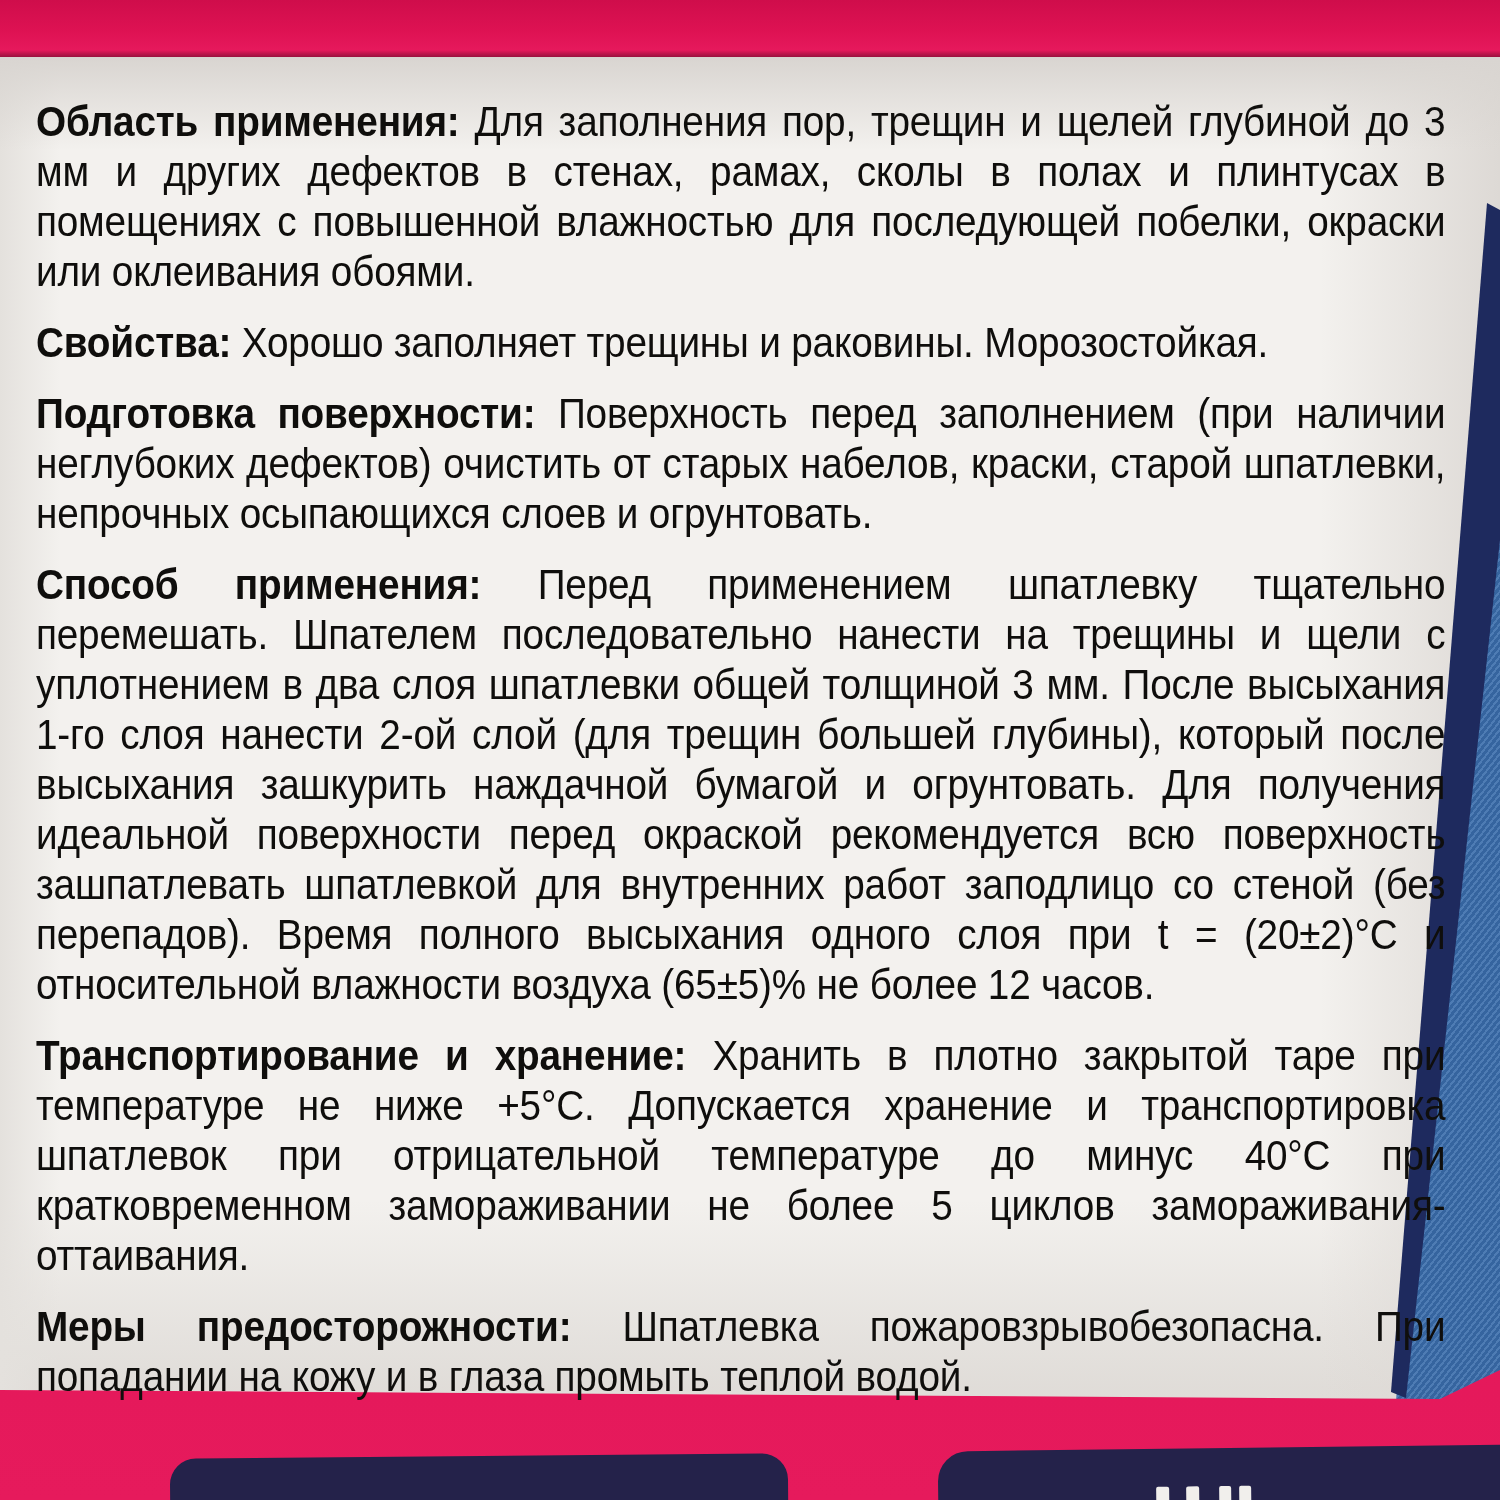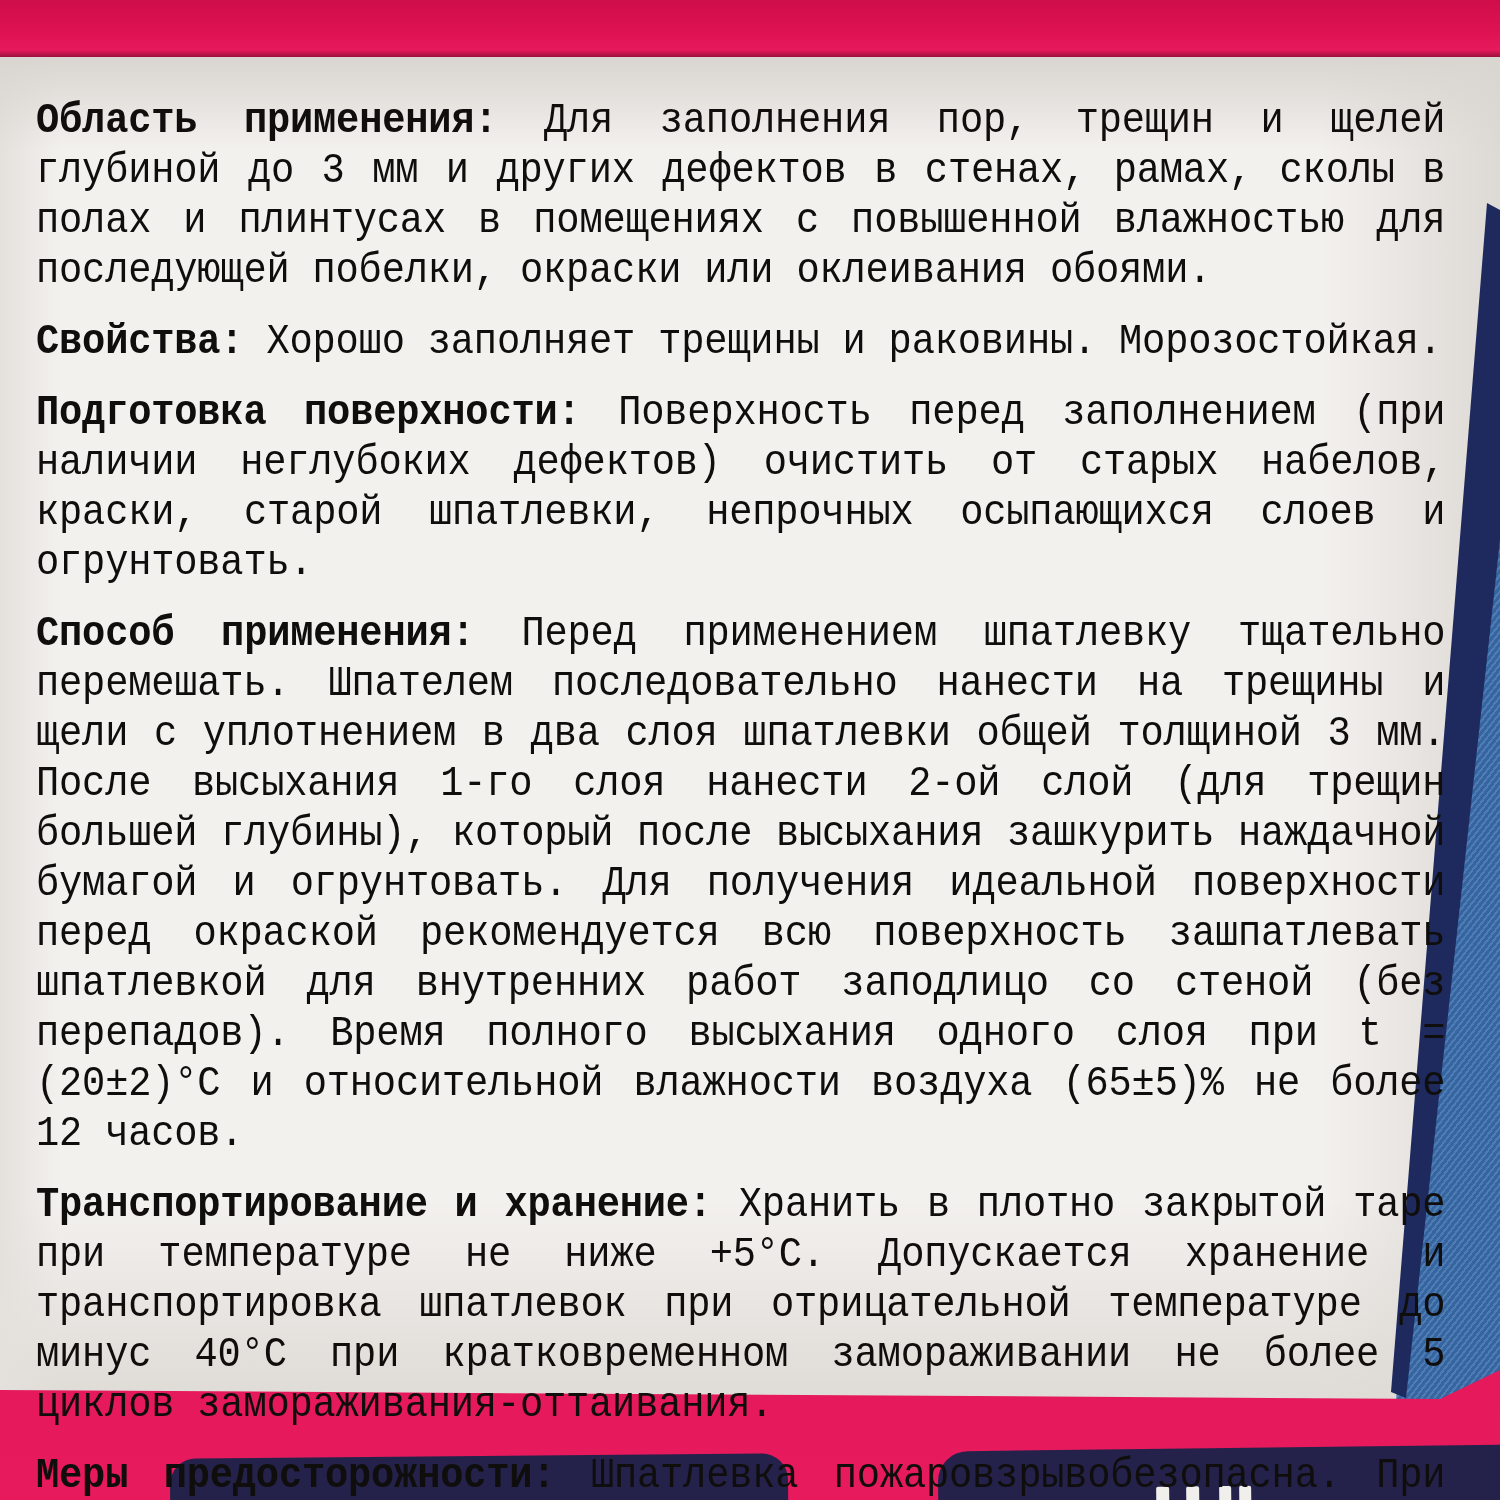--- a/index.html
+++ b/index.html
@@ -1,18 +1,18 @@
 <!DOCTYPE html>
 <html style="--pink: #de1253; --navy: #24224a; --navyEdge: #1e2a5e; --denim: #3a6dac; --bg: #f3f1ee; --ink: #0f0e0c;"><head>
 <meta charset="utf-8">
 <style>
   html,body{margin:0;padding:0;background:#fff;}
   .stage{
     position:relative;width:1500px;height:1500px;overflow:hidden;
-    font-family:Liberation Mono, monospace;
+    font-family:Liberation Sans, sans-serif;
   }
   
   .label-bg{
     position:absolute;inset:0;
     background:
       linear-gradient(180deg, #d9d5d1 58px, rgba(217,213,209,0) 150px),
       linear-gradient(90deg, #e4e1dd 0px, rgba(228,225,221,0) 60px),
       linear-gradient(270deg, #ddd9d5 0px, rgba(221,217,213,0) 180px),
       linear-gradient(180deg, rgba(0,0,0,0) 1200px, rgba(205,200,195,.5) 1388px),
       var(--bg,#f3f1ee);

